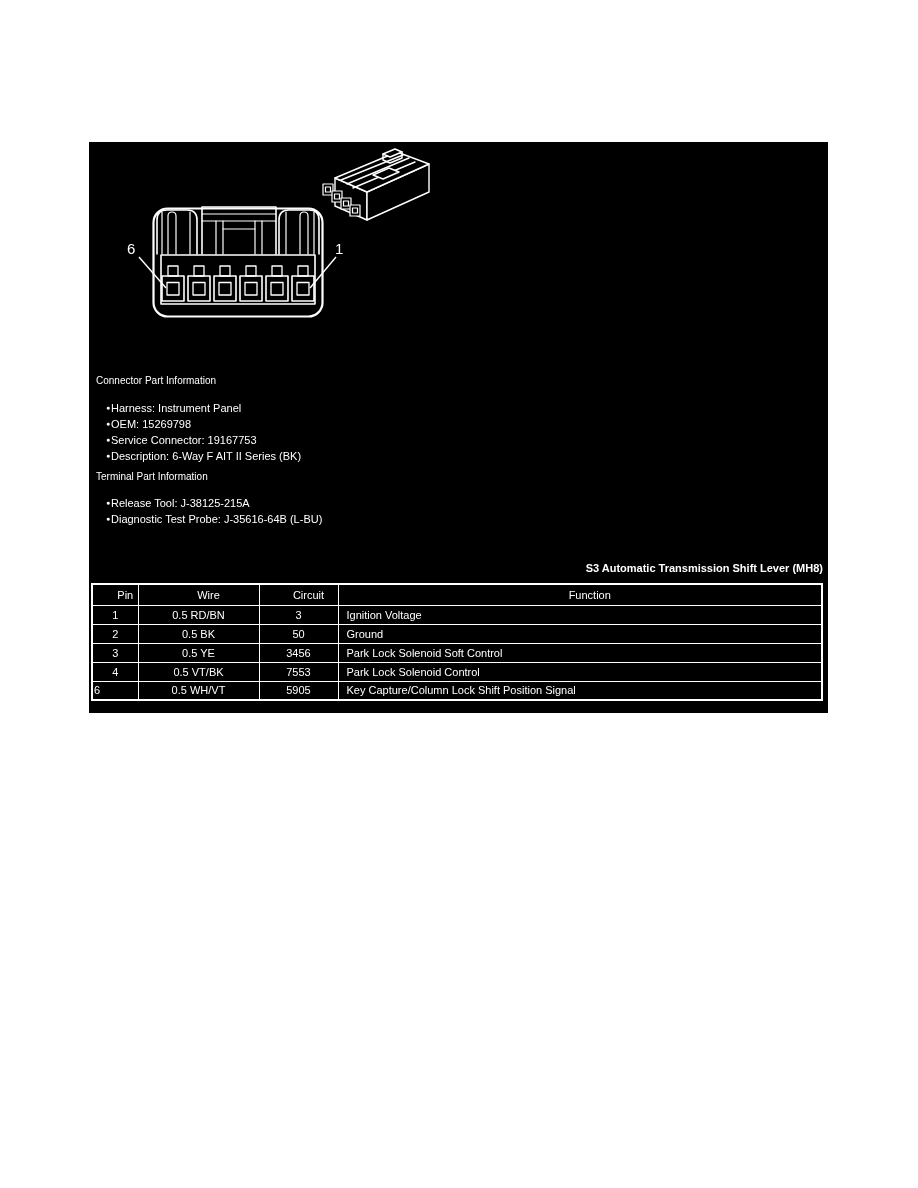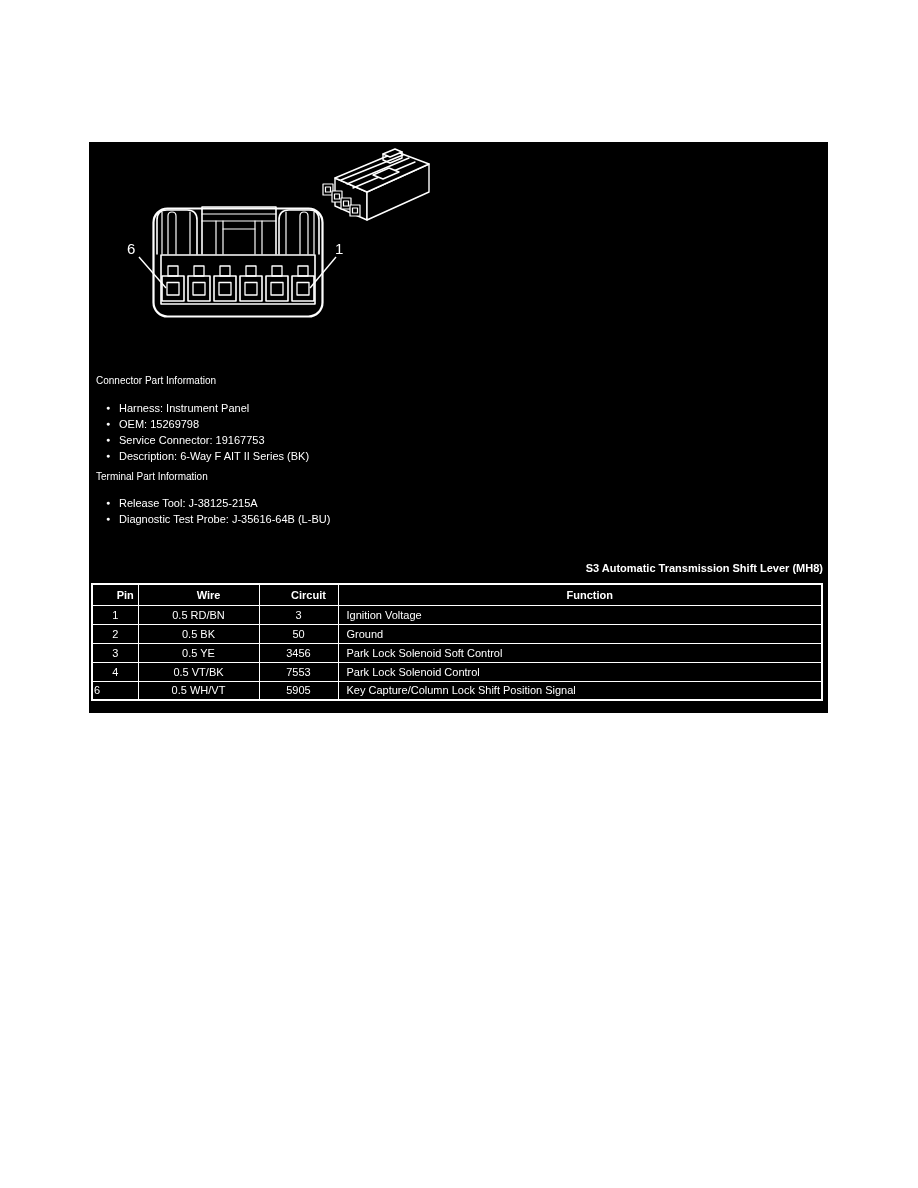--- a/index.html
+++ b/index.html
@@ -25,21 +25,21 @@
     font-size: 10px; font-weight: normal;
     color: #ffffff; white-space: nowrap;
   }
   ul.blist {
     position: absolute; left: 0;
     list-style: none; margin: 0; padding: 0;
     width: 730px;
   }
   ul.blist li {
     position: relative;
-    padding-left: 30px;
+    padding-left: 22px;
     height: 16px; line-height: 16px;
     font-size: 11px; white-space: nowrap;
   }
   ul.blist .dot {
     position: absolute; left: 17px; top: 0;
     font-size: 7px; line-height: 16px;
   }
   .tbl-title {
     position: absolute; left: 2px; top: 420px;
     width: 732px; height: 16px;
@@ -54,21 +54,21 @@
     table-layout: fixed;
     border: 2px solid #ffffff;
     font-size: 11px; color: #ffffff;
     background: #000000;
   }
   table.pinout th, table.pinout td {
     border: 1px solid #ffffff;
     overflow: hidden; white-space: nowrap;
     padding: 0;
   }
-  table.pinout th { height: 21px; font-weight: bold; text-align: center; padding-left: 20px; }
+  table.pinout th { height: 21px; font-weight: normal; text-align: center; padding-left: 20px; }
   table.pinout td { height: 19px; text-align: center; font-weight: normal; }
   table.pinout td.fn { text-align: left; padding-left: 8px; }
   table.pinout col.c-pin { width: 46px; }
   table.pinout col.c-wire { width: 121px; }
   table.pinout col.c-circuit { width: 79px; }
   table.pinout tr.row-last td { border-top-color: #8a8a8a; }
   table.pinout tr.row-last td.pin { text-align: left; padding-left: 1px; }
 </style>
 </head>
 <body>

